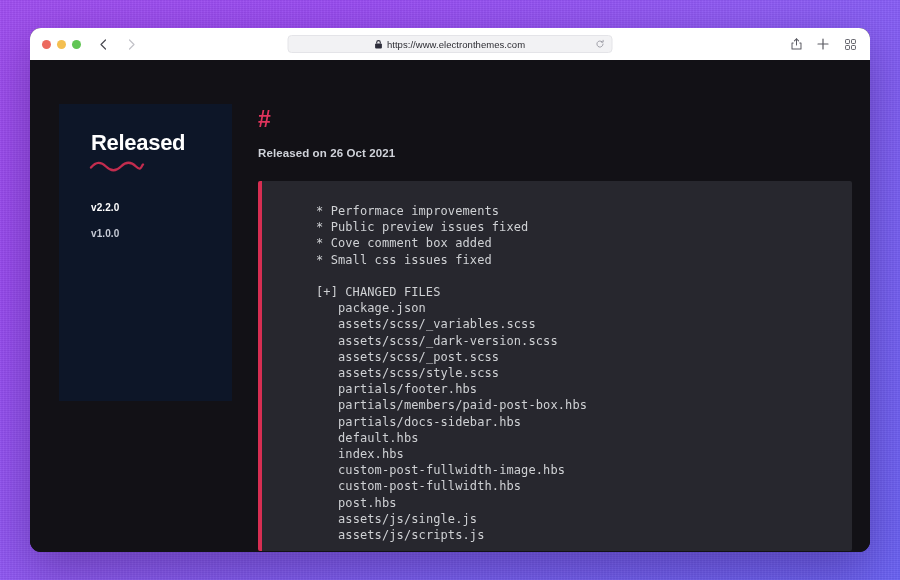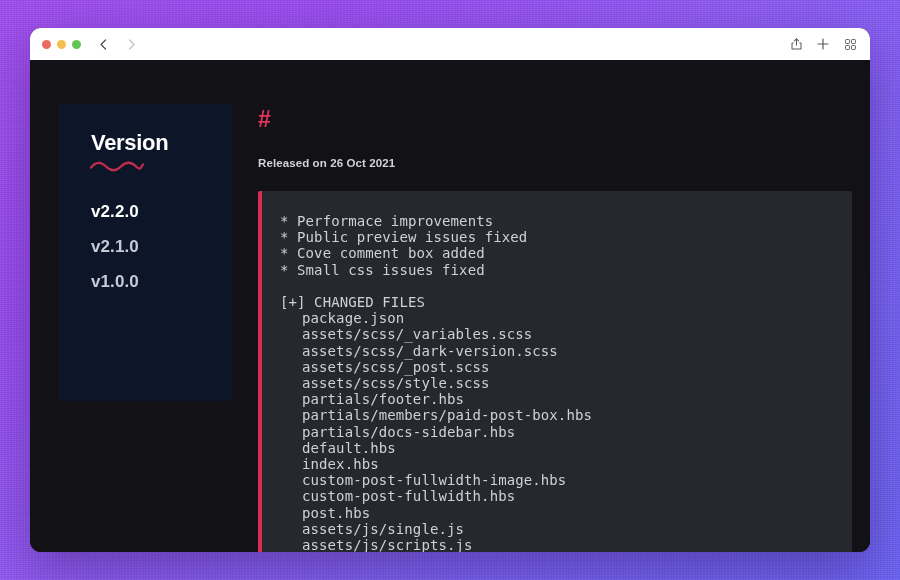--- a/index.html
+++ b/index.html
@@ -155,21 +155,21 @@
   .squiggle {
     padding-left: 30px;
     margin-bottom: 22px;
     height: 14px;
   }
 
   .version-list { list-style: none; }
   .version-item { padding: 0; }
   .version-link {
     display: block;
-    font-size: 17px;
+    font-size: 10px;
     font-weight: 600;
     color: #c6cbd6;
     text-decoration: none;
     padding: 7.5px 0 7.5px 32px;
     letter-spacing: 0.1px;
   }
   .version-link.active { color: #ffffff; }
 
   
   .main {
@@ -188,42 +188,43 @@
     align-items: baseline;
     gap: 9px;
     margin-top: 2px;
   }
   .hash { color: #e0345c; font-weight: 700; font-size: 23px; }
 
   .release-date {
     font-size: 11.5px;
     font-weight: 600;
     color: #cfd2d9;
-    margin-top: 24px;
+    margin-top: 14px;
     letter-spacing: 0.1px;
   }
 
   .code-block {
     margin-top: 22px;
     background: #27272e;
     border-left: 4px solid #d62e52;
     border-radius: 2px;
     padding: 22px 20px 22px 18px;
     height: 370px;
     overflow: hidden;
     position: relative;
   }
 
   .code-pre {
     font-family: "DejaVu Sans Mono", "Liberation Mono", monospace;
-    font-size: 14px;
+    font-size: 12px;
     line-height: 16.2px;
     color: #cfd1d4;
     white-space: pre;
     letter-spacing: 0.1px;
+    margin-left: 36px;
   }
   .code-line { white-space: pre; }
   .code-indent { padding-left: 22px; }
   .code-blank { height: 16.2px; }
 </style>
 </head>
 <body>
 
 <div class="bg-texture"></div>
 
@@ -243,20 +244,37 @@
           <path d="M6.5 1L2 5.5L6.5 10" stroke="#4a4a52" stroke-width="1.2" fill="none" stroke-linecap="round" stroke-linejoin="round"></path>
         </svg>
       </button>
       <button class="nav-btn">
         <svg width="9" height="11" viewBox="0 0 9 11">
           <path d="M2.5 1L7 5.5L2.5 10" stroke="#c2c2c8" stroke-width="1.2" fill="none" stroke-linecap="round" stroke-linejoin="round"></path>
         </svg>
       </button>
     </div>
 
+    <div class="urlbar-wrap">
+      <div class="urlbar">
+        <span class="lock-icon">
+          <svg width="8" height="9" viewBox="0 0 8 9">
+            <rect x="0.6" y="3.6" width="6.8" height="5" rx="1" fill="#2d2d3a"></rect>
+            <path d="M2.2 3.6V2.4a1.8 1.8 0 0 1 3.6 0v1.2" stroke="#2d2d3a" stroke-width="1.1" fill="none"></path>
+          </svg>
+        </span>
+        <span class="url-text">https://www.electronthemes.com</span>
+        <span class="reload-icon">
+          <svg width="9" height="9" viewBox="0 0 10 10">
+            <path d="M8.4 5a3.4 3.4 0 1 1-1.1-2.5" stroke="#8e8e98" stroke-width="0.9" fill="none" stroke-linecap="round"></path>
+            <path d="M8.5 0.8V2.9H6.5" stroke="#8e8e98" stroke-width="0.9" fill="none" stroke-linecap="round" stroke-linejoin="round"></path>
+          </svg>
+        </span>
+      </div>
+    </div>
 
     <div class="chrome-right">
       <button class="chrome-icon-btn">
         <svg width="11" height="12" viewBox="0 0 12 13">
           <path d="M6 0.9V7.6" stroke="#5a5a62" stroke-width="1.1" stroke-linecap="round"></path>
           <path d="M3.7 3.1L6 0.8L8.3 3.1" stroke="#5a5a62" stroke-width="1.1" fill="none" stroke-linecap="round" stroke-linejoin="round"></path>
           <path d="M2.4 5.3H1.1v6.6h9.8V5.3H9.6" stroke="#5a5a62" stroke-width="1.1" fill="none" stroke-linecap="round" stroke-linejoin="round"></path>
         </svg>
       </button>
       <button class="chrome-icon-btn">
@@ -272,34 +290,31 @@
           <rect x="7.1" y="7.1" width="4.3" height="4.3" rx="0.8" stroke="#5a5a62" stroke-width="1.05" fill="none"></rect>
         </svg>
       </button>
     </div>
   </div>
 
   <div class="page">
     <div class="page-inner">
 
       <aside class="sidebar">
-        <div class="sidebar-title">Version</div>
+        <div class="sidebar-title">Released</div>
         <div class="squiggle">
           <svg width="60" height="12" viewBox="0 0 60 12">
             <path d="M2 7.5C7 1.5 12 1.5 17 6.5S27 11.5 32 6.5 42 1.5 47 6.5s5 0 7-2" stroke="#c22c4e" stroke-width="2.3" fill="none" stroke-linecap="round"></path>
           </svg>
         </div>
         <ul class="version-list">
           <li class="version-item">
               <a href="#" class="version-link active">v2.2.0</a>
             </li>
           <li class="version-item">
-              <a href="#" class="version-link">v2.1.0</a>
-            </li>
-          <li class="version-item">
               <a href="#" class="version-link">v1.0.0</a>
             </li>
         </ul>
       </aside>
 
       <main class="main">
         <h1 class="release-title">
           <span class="hash">#</span>
         </h1>
         <div class="release-date">Released on 26 Oct 2021</div>

